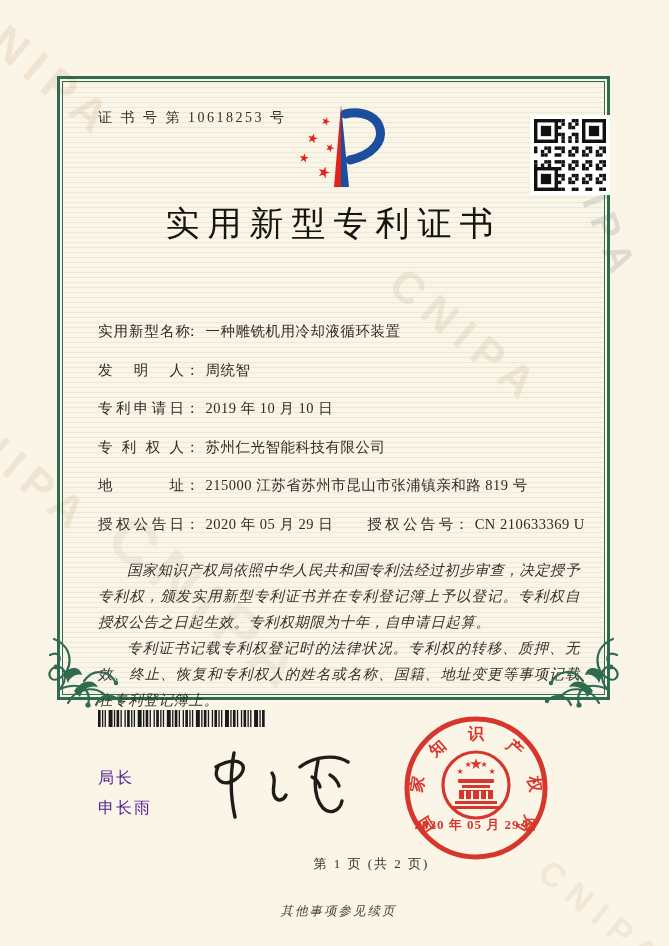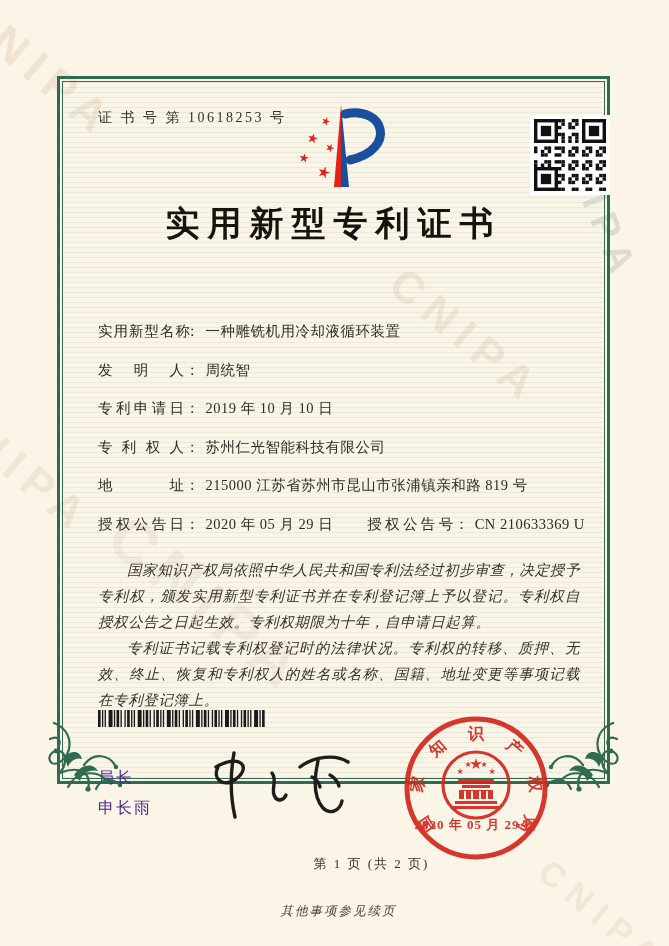--- a/index.html
+++ b/index.html
@@ -17,21 +17,21 @@
     transform-origin:left top;user-select:none;
   }
   .wm1{left:-18px;top:-14px;font-size:46px;color:rgba(214,186,152,.30);transform:rotate(40deg);}
   .wm2{left:585px;top:118px;font-size:38px;color:rgba(168,172,160,.34);transform:rotate(68deg);}
   .wm3{left:412px;top:258px;font-size:44px;color:rgba(216,190,158,.30);transform:rotate(40deg);}
   .wm4{left:-38px;top:388px;font-size:44px;color:rgba(216,190,158,.30);transform:rotate(40deg);}
   .wm5{left:140px;top:500px;font-size:62px;color:rgba(205,185,160,.18);transform:rotate(40deg);}
   .wm6{left:556px;top:852px;font-size:34px;color:rgba(216,190,158,.26);transform:rotate(40deg);}
   
   .frame{
-    position:absolute;left:57px;top:76px;width:553px;height:708px;
+    position:absolute;left:57px;top:76px;width:553px;height:624px;
     border:3px solid var(--frame-green,#2e6b50);
     box-sizing:border-box;
   }
   .frame-inner{
     position:absolute;inset:2px;border:1px solid var(--frame-green,#2e6b50);
     pointer-events:none;
   }
   .guilloche{
     position:absolute;inset:3px;
     background:repeating-linear-gradient(180deg,
@@ -40,21 +40,21 @@
   }
   .flourish{position:absolute;width:92px;height:92px;z-index:3;}
   .flourish.bl{left:-16px;bottom:-16px;}
   .flourish.br{right:-16px;bottom:-16px;transform:scaleX(-1);}
   
   .cert-no{position:absolute;left:38px;top:30px;font-size:14px;letter-spacing:2.5px;color:#33302a;}
   .logo{position:absolute;left:218px;top:18px;width:122px;height:98px;}
   .qr{position:absolute;left:470px;top:36px;width:72px;height:72px;background:#fff;padding:4px;}
   .title{
     position:absolute;left:0;top:122px;width:100%;text-align:center;
-    font-size:34px;font-weight:bold;letter-spacing:8px;color:#17140f;
+    font-size:34px;font-weight:normal;letter-spacing:8px;color:#17140f;
   }
   .fields{position:absolute;left:38px;top:210px;width:485px;display:flex;flex-direction:column;gap:14.5px;font-size:14.5px;margin-top:30px;}
   .frow{line-height:24px;white-space:nowrap;}
   .flabel{display:inline-block;width:6em;text-align:justify;text-align-last:justify;letter-spacing:1px;}
   .fvalue{margin-left:6px;letter-spacing:.5px;}
   .grant2{margin-left:34px;}
   .bodytext{
     position:absolute;left:38px;top:478px;width:482px;
     font-size:14.5px;line-height:26px;letter-spacing:.6px;
     font-style:italic;color:#35312b;text-align:justify;

